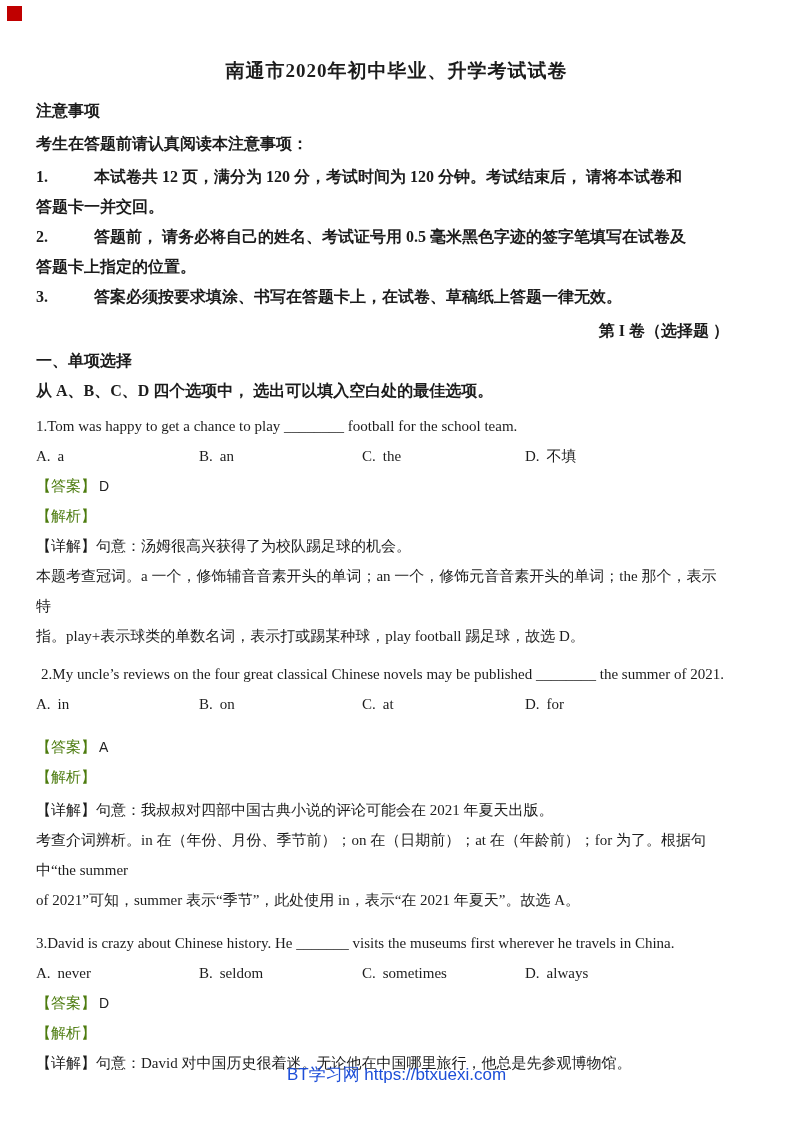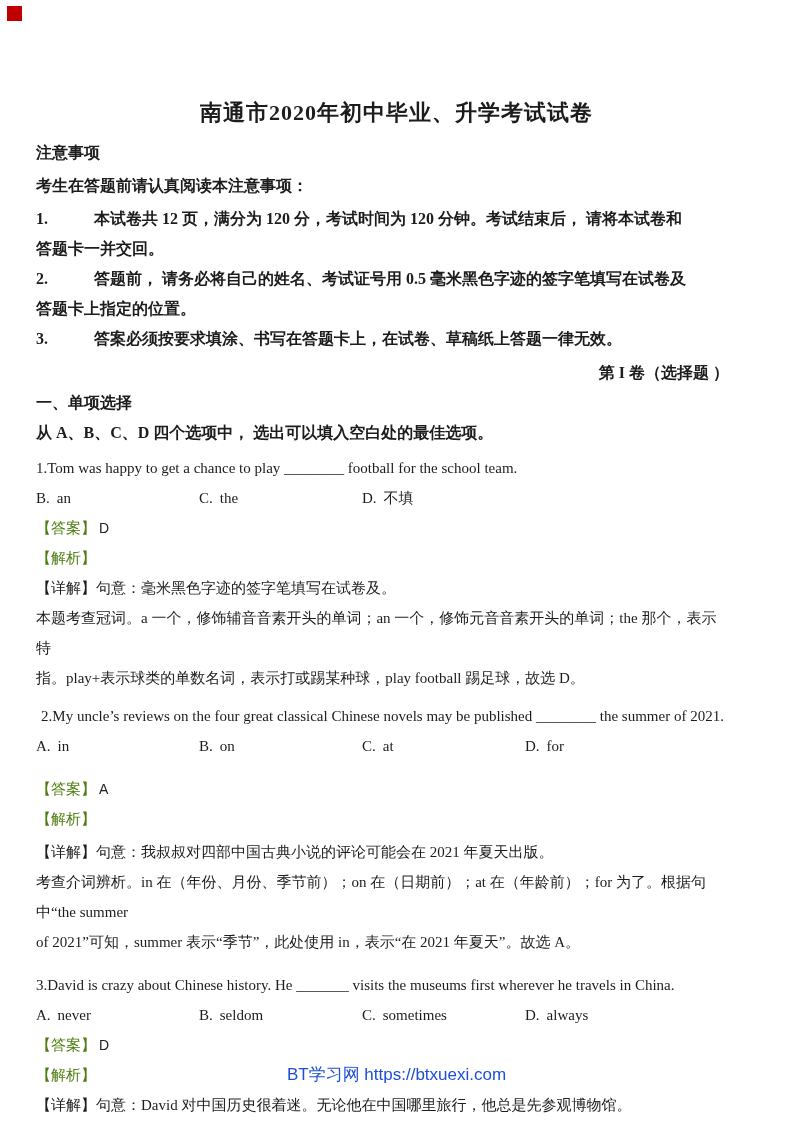--- a/index.html
+++ b/index.html
@@ -15,23 +15,23 @@
   .red-marker {
     position: absolute;
     left: 7px;
     top: 6px;
     width: 15px;
     height: 15px;
     background: #c00000;
   }
   .doc-title {
     margin: 0;
-    padding-top: 100px;
+    padding-top: 58px;
     text-align: center;
-    font-size: 22px;
+    font-size: 19px;
     font-weight: bold;
     line-height: 26px;
     letter-spacing: 1px;
   }
   .content { padding: 12px 64px 0 36px; }
   .ln { margin: 0; line-height: 30px; font-size: 15px; }
   .bold-cn { font-weight: bold; font-size: 16px; }
   .center { text-align: right; }
   .num { display: inline-block; width: 58px; }
   .mt2 { margin-top: 13px; }
@@ -84,27 +84,28 @@
     <p class="ln bold-cn">答题卡上指定的位置。</p>
 
     <p class="ln bold-cn"><span class="num">3.</span><span>答案必须按要求填涂、书写在答题卡上，在试卷、草稿纸上答题一律无效。</span></p>
 
     <p class="ln bold-cn center mt4">第 I 卷（选择题 ）</p>
     <p class="ln bold-cn">一、单项选择</p>
     <p class="ln bold-cn">从 A、B、C、D 四个选项中， 选出可以填入空白处的最佳选项。</p>
 
     <p class="ln mt5">1.Tom was happy to get a chance to play ________ football for the school team.</p>
     <div class="options">
+      <div class="opt"><span class="ol">A.</span><span>a</span></div>
       <div class="opt"><span class="ol">B.</span><span>an</span></div>
       <div class="opt"><span class="ol">C.</span><span>the</span></div>
       <div class="opt"><span class="ol">D.</span><span>不填</span></div>
     </div>
     <p class="ln"><span class="blue-label">【答案】</span><span class="ans-letter">D</span></p>
     <p class="ln blue-label">【解析】</p>
-    <p class="ln detail">【详解】句意：毫米黑色字迹的签字笔填写在试卷及。</p>
+    <p class="ln detail">【详解】句意：汤姆很高兴获得了为校队踢足球的机会。</p>
     <p class="ln detail">本题考查冠词。a 一个，修饰辅音音素开头的单词；an 一个，修饰元音音素开头的单词；the 那个，表示特</p>
     <p class="ln detail">指。play+表示球类的单数名词，表示打或踢某种球，play football 踢足球，故选 D。</p>
 
     <p class="ln mt8">2.My uncle’s reviews on the four great classical Chinese novels may be published ________ the summer of 2021.</p>
     <div class="options">
       <div class="opt"><span class="ol">A.</span><span>in</span></div>
       <div class="opt"><span class="ol">B.</span><span>on</span></div>
       <div class="opt"><span class="ol">C.</span><span>at</span></div>
       <div class="opt"><span class="ol">D.</span><span>for</span></div>
     </div>

